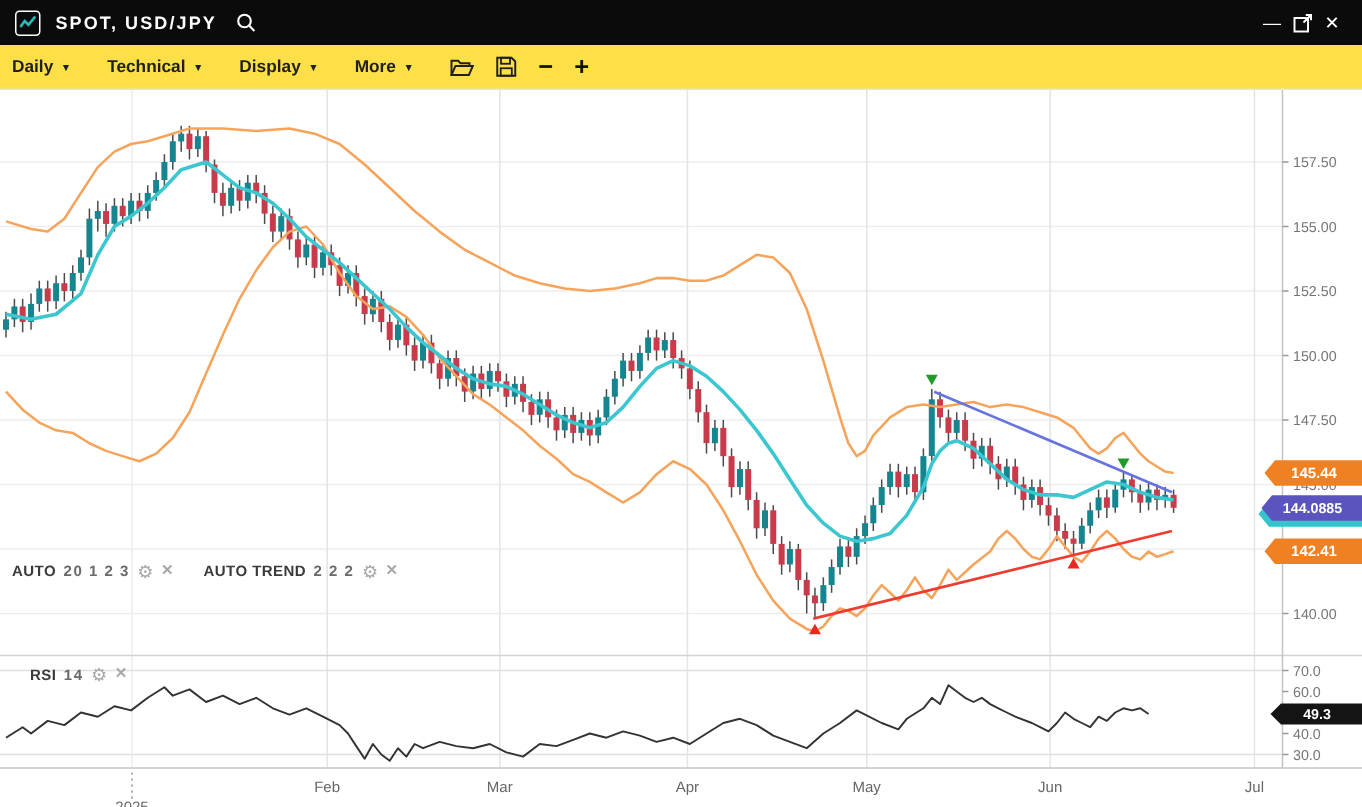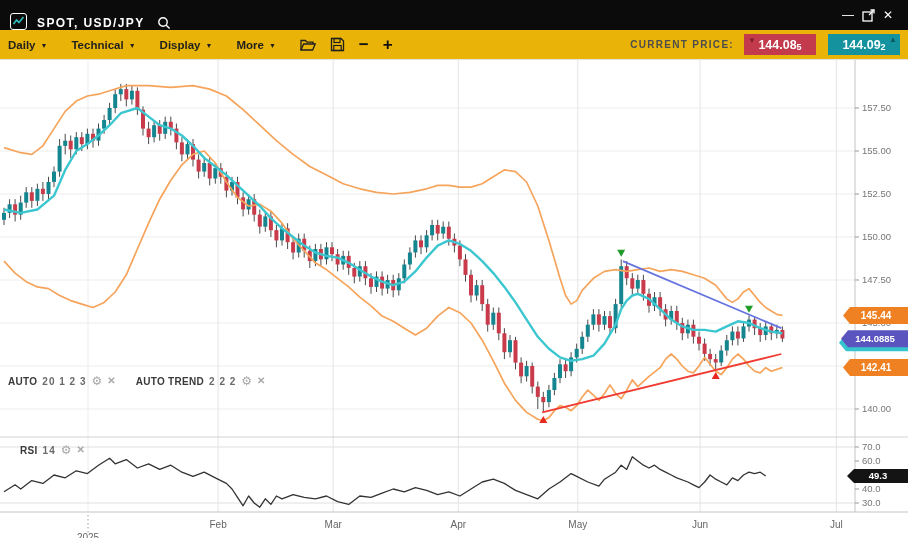--- a/index.html
+++ b/index.html
@@ -2,31 +2,31 @@
 <html><head>
 <meta charset="utf-8">
 <style>
   html,body{margin:0;padding:0;background:#ffffff;}
   *{box-sizing:border-box;}
   body{font-family:"Liberation Sans", sans-serif;}
   #app{position:relative;width:908px;height:538px;background:#ffffff;overflow:hidden;}
 
   
   .titlebar{position:absolute;left:0;top:0;width:908px;height:30px;background:#0b0b0b;
-    display:flex;align-items:flex-end;padding:0 10px;}
+    display:flex;align-items:center;padding:0 10px;}
   .app-icon{width:17px;height:17px;border:1.6px solid #ffffff;border-radius:3px;
     display:flex;align-items:center;justify-content:center;margin-right:10px;flex:0 0 auto;}
   .win-title{color:#ffffff;font-size:12px;font-weight:bold;letter-spacing:1.4px;}
   .search{margin-left:12px;display:flex;align-items:center;}
   .tb-spacer{flex:1;}
   .win-btn{color:#ffffff;width:20px;text-align:center;font-size:12px;cursor:pointer;
     display:flex;align-items:center;justify-content:center;height:30px;}
 
   
-  .toolbar{position:absolute;left:0;top:30px;width:908px;height:30px;background:#eab308;
+  .toolbar{position:absolute;left:0;top:30px;width:908px;height:30px;background:#fde047;
     border-bottom:1px solid #e3e3e3;display:flex;align-items:center;padding:0 8px;}
   .menu{font-size:11.5px;font-weight:bold;color:#1f1f1f;margin-right:24px;cursor:pointer;
     display:flex;align-items:center;gap:5px;}
   .caret{font-size:7px;color:#1f1f1f;transform:translateY(1px);}
   .tool{margin-right:14px;cursor:pointer;display:flex;align-items:center;color:#1f1f1f;}
   .tool.sign{font-size:17px;font-weight:bold;color:#111;line-height:1;}
   .cp-label{font-size:10px;font-weight:bold;color:#4d4d4d;letter-spacing:1.3px;margin-right:10px;}
   .price-badge{width:72px;height:21px;display:flex;align-items:center;justify-content:center;
     color:#fff;font-size:12.5px;font-weight:bold;position:relative;cursor:pointer;}
   .price-badge .frac{font-size:9px;transform:translateY(2px);}
@@ -105,33 +105,20 @@
     </span>
     <span class="tool">
       <svg width="15" height="15" viewBox="0 0 15 15">
           <path d="M1.5 1.5 H11 L13.5 4 V13.5 H1.5 Z" fill="none" stroke="#1f1f1f" stroke-width="1.3"></path>
           <rect x="4" y="1.5" width="6" height="4" fill="none" stroke="#1f1f1f" stroke-width="1.2"></rect>
           <rect x="3.8" y="8.5" width="7.4" height="5" fill="none" stroke="#1f1f1f" stroke-width="1.2"></rect>
         </svg>
     </span>
     <span class="tool sign">−</span>
     <span class="tool sign">+</span>
-    <span class="toolbar-right">
-      <span class="cp-label">CURRENT PRICE:</span>
-      <span class="price-badge badge-bid">
-        <span class="bid-arrow">▼</span>
-        <span>144.08</span>
-          <span class="frac">5</span>
-      </span>
-      <span class="price-badge badge-ask">
-        <span>144.09</span>
-          <span class="frac">2</span>
-        <span class="ask-arrow">▲</span>
-      </span>
-    </span>
   </div>
 
   <div id="chart-wrap">
     <svg id="chart" width="908" height="478">
         <g>
           <line x1="0" y1="48.0" x2="855" y2="48.0" stroke="#ededed" stroke-width="1"></line>
           <line x1="0" y1="91.0" x2="855" y2="91.0" stroke="#ededed" stroke-width="1"></line>
           <line x1="0" y1="134.0" x2="855" y2="134.0" stroke="#ededed" stroke-width="1"></line>
           <line x1="0" y1="177.0" x2="855" y2="177.0" stroke="#ededed" stroke-width="1"></line>
           <line x1="0" y1="220.0" x2="855" y2="220.0" stroke="#ededed" stroke-width="1"></line>

